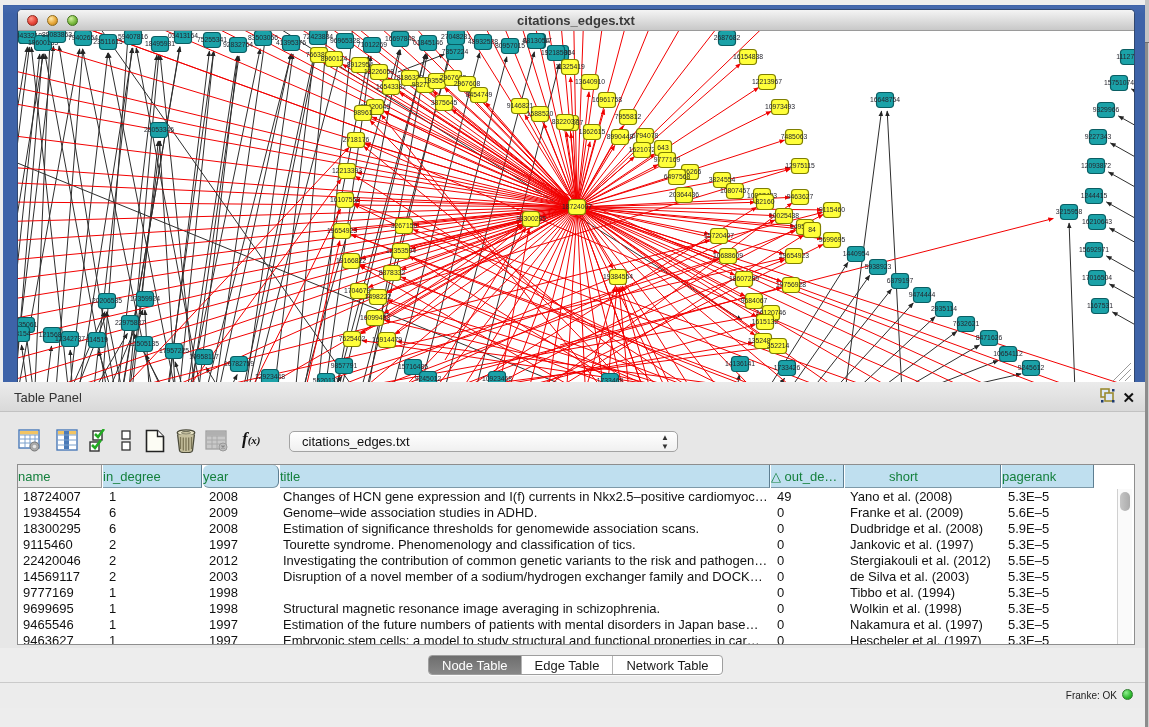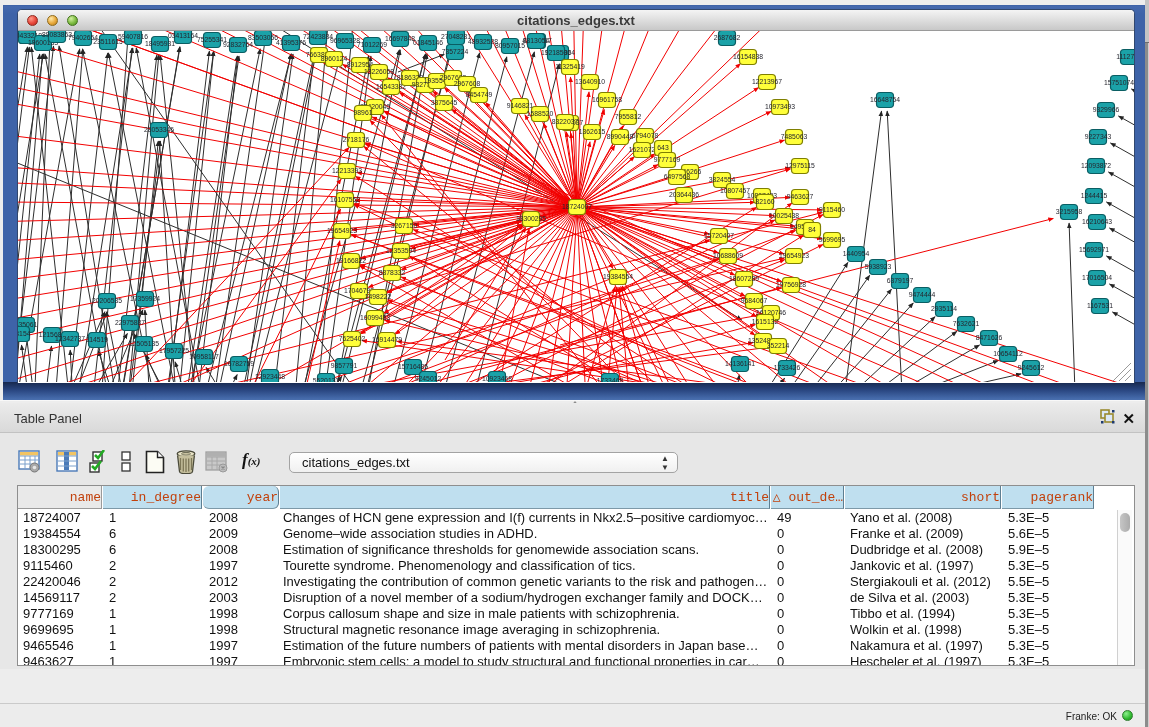--- a/index.html
+++ b/index.html
@@ -20,37 +20,37 @@
 #tl-r { left:9px; background:radial-gradient(circle at 35% 30%, #ff9a8a, #e8473a 55%, #b02c20); border:1px solid #90281d; }
 #tl-y { left:29px; background:radial-gradient(circle at 35% 30%, #ffe9a8, #e8a83a 55%, #b07a1e); border:1px solid #8f6a1a; }
 #tl-g { left:49px; background:radial-gradient(circle at 35% 30%, #d2f0a0, #7dbb40 55%, #4d8824); border:1px solid #42721c; }
 
 
 #rstrip { left:1145px; top:0; width:4px; height:727px; background:#8c8c8c; }
 #rstrip .t { position:absolute; left:0; top:0; width:4px; height:43px; background:#c4c4c4; border-bottom:1px solid #6e6e6e; }
 #rstrip .e { position:absolute; left:2.5px; top:0; width:1.5px; height:727px; background:#cfcfcf; }
 
 
-#panel { left:0; top:403px; width:1145px; height:266px; background:#e7e7e7; }
+#panel { left:0; top:382px; width:1145px; height:266px; background:#e7e7e7; }
 #pbar { position:absolute; left:0; top:0; width:100%; height:30px; background:linear-gradient(#ebebeb,#d9d9d9); border-bottom:1px solid #c2c2c2; }
 #pbar .t { position:absolute; left:14px; top:8px; font-size:13px; color:#333; }
 #px { position:absolute; right:10px; top:7px; font-size:15px; font-weight:bold; color:#111; }
 #pfloat { position:absolute; right:30px; top:6px; width:15px; height:15px; }
 
 
 #tools { position:absolute; left:18px; top:47px; height:24px; }
 .ic { position:absolute; top:0; }
 #combo { position:absolute; left:289px; top:49px; width:389px; height:21px; background:linear-gradient(#ffffff,#f0f0f0); border:1px solid #a3a3a3; border-radius:5px; }
 #combo .t { position:absolute; left:12px; top:2px; font-size:13px; color:#111; }
 #combo .arr { position:absolute; right:8px; top:1px; font-size:8px; color:#333; line-height:9px; }
 
 
 #tbl { position:absolute; left:17px; top:82px; width:1118px; height:181px; background:#fff; border:1px solid #8e8e8e; overflow:hidden; }
 #thead { position:absolute; left:0; top:0; width:100%; height:23px; background:#fff; }
-#thead .h { position:absolute; top:0; height:23px; line-height:23px; text-align:right; font-size:13px; color:#c2410c; border-right:1px solid #5d7e91; border-bottom:1px solid #7d99a8; background:#bfdfef;font-family:Liberation Mono, monospace; }
+#thead .h { position:absolute; top:0; height:23px; line-height:23px; text-align:left; font-size:13px; color:#15803d; border-right:1px solid #5d7e91; border-bottom:1px solid #7d99a8; background:#bfdfef; }
 #thead .h0 { left:0; width:84px; background:#e9e9e9; border-right:1px solid #9a9a9a; border-bottom:1px solid #9a9a9a; }
 #thead .h1 { left:85px; width:99px; }
 #thead .h2 { left:185px; width:76px;border-radius:6px; }
 #thead .h3 { left:262px; width:490px; }
 #thead .h4 { left:753px; width:73px; }
 #thead .h5 { left:827px; width:156px;padding-left:44px; }
 #thead .h6 { left:984px; width:92px; }
 #tbody { position:absolute; left:0; top:24px; width:100%; }
 .tr { position:relative; height:16px; line-height:16px; font-size:13px; color:#111; white-space:nowrap; }
 .c { position:absolute; top:0; overflow:hidden; }
@@ -818,21 +818,20 @@
           <span class="c c2">2003</span>
           <span class="c c3">Disruption of a novel member of a sodium/hydrogen exchanger family and DOCK…</span>
           <span class="c c4">0</span>
           <span class="c c5">de Silva et al. (2003)</span>
           <span class="c c6">5.3E–5</span>
         </div>
 <div class="tr">
           <span class="c c0">9777169</span>
           <span class="c c1">1</span>
           <span class="c c2">1998</span>
-          <span class="c c3">Corpus callosum shape and size in male patients with schizophrenia.</span>
           <span class="c c4">0</span>
           <span class="c c5">Tibbo et al. (1994)</span>
           <span class="c c6">5.3E–5</span>
         </div>
 <div class="tr">
           <span class="c c0">9699695</span>
           <span class="c c1">1</span>
           <span class="c c2">1998</span>
           <span class="c c3">Structural magnetic resonance image averaging in schizophrenia.</span>
           <span class="c c4">0</span>
@@ -856,20 +855,25 @@
           <span class="c c4">0</span>
           <span class="c c5">Hescheler et al. (1997)</span>
           <span class="c c6">5.3E–5</span>
         </div>
     </div>
     <div id="vsb">
         <div class="th"></div>
       </div>
   </div>
 
+  <div id="segs">
+    <div class="seg sel">Node Table</div>
+    <div class="seg">Edge Table</div>
+    <div class="seg">Network Table</div>
+  </div>
 
   <div id="status">
     <div class="m">Franke: OK</div>
     <div class="dot"></div>
   </div>
 </div>
 
 <div class="abs" id="rstrip">
     <div class="e"></div>
     <div class="t"></div>

